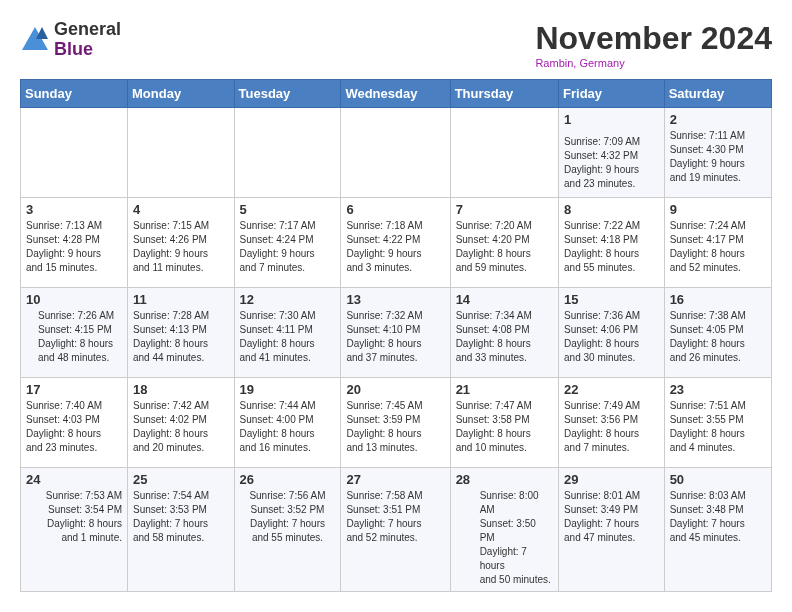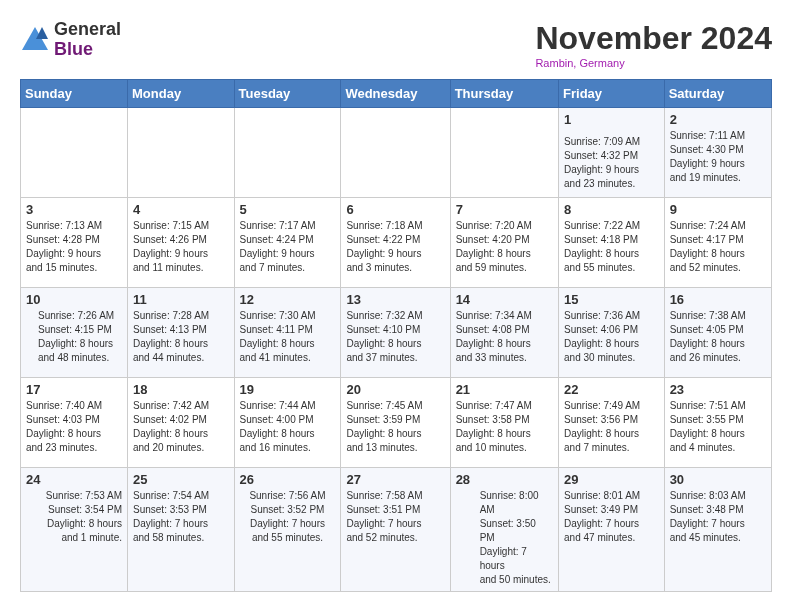--- a/index.html
+++ b/index.html
@@ -343,21 +343,21 @@
 and 50 minutes.</div>
         </td>
         <td>
           <span class="day-num">29</span>
           <div class="day-info" style="white-space: pre-line;">Sunrise: 8:01 AM
 Sunset: 3:49 PM
 Daylight: 7 hours
 and 47 minutes.</div>
         </td>
         <td>
-          <span class="day-num">30</span>
+          <span class="day-num">50</span>
           <div class="day-info" style="white-space: pre-line;">Sunrise: 8:03 AM
 Sunset: 3:48 PM
 Daylight: 7 hours
 and 45 minutes.</div>
         </td>
       </tr>
     </tbody>
 </table>
 
 </body></html>

